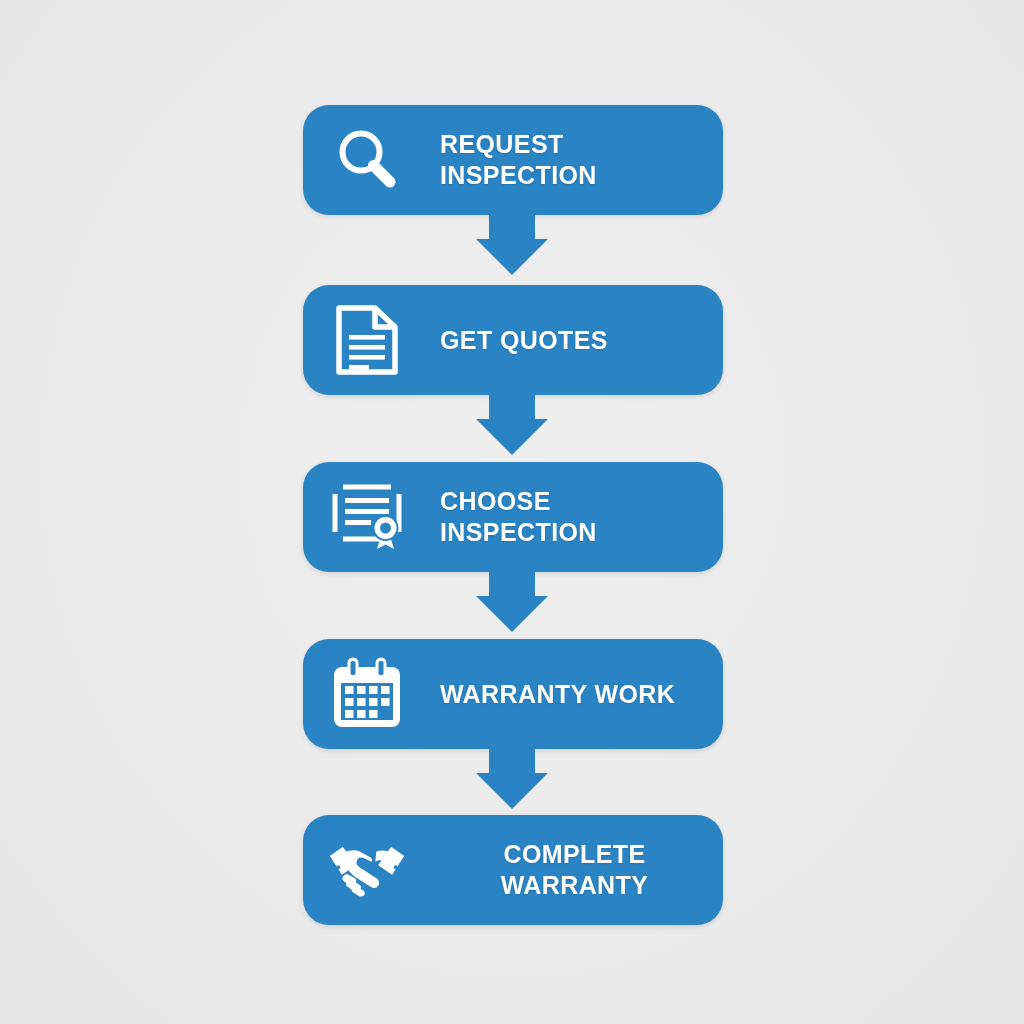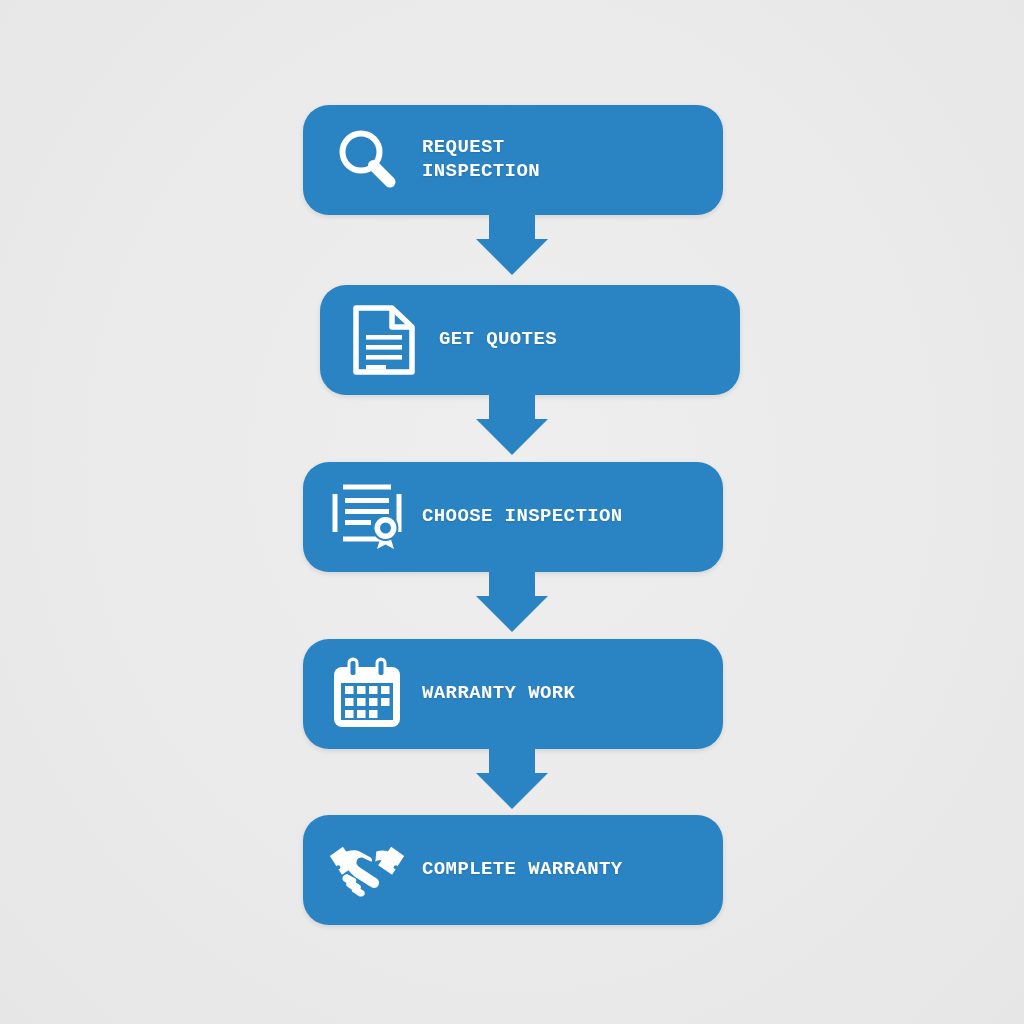--- a/index.html
+++ b/index.html
@@ -42,40 +42,39 @@
     width: 78px;
     height: 78px;
     display: flex;
     align-items: center;
     justify-content: center;
   }
   .step-icon svg { display: block; }
 
   .step-label {
     position: absolute;
-    left: 119px;
+    left: 137px;
     right: 14px;
     top: 50%;
     transform: translateY(-50%);
     color: #ffffff;
-    font-size: 19px;
+    font-size: 25px;
     font-weight: bold;
     letter-spacing: 0.4px;
     line-height: 1.24;
     text-shadow: 0 1px 2px rgba(0,0,0,0.13);
     white-space: pre-line;
-    font-family: Liberation Mono, monospace;
   }
 
   
   .step-0 { top: 105px; }
-  .step-1 { top: 285px; margin-left: 17px; }
+  .step-1 { top: 285px; }
   .step-2 { top: 462px; }
   .step-3 { top: 639px; }
-  .step-4 { top: 815px; }
+  .step-4 { top: 815px; text-align: center; }
 
   
   .connector {
     position: absolute;
     left: 476px;
     width: 72px;
     height: 62px;
   }
   .conn-0 { top: 213px; }
   .conn-1 { top: 393px; }

